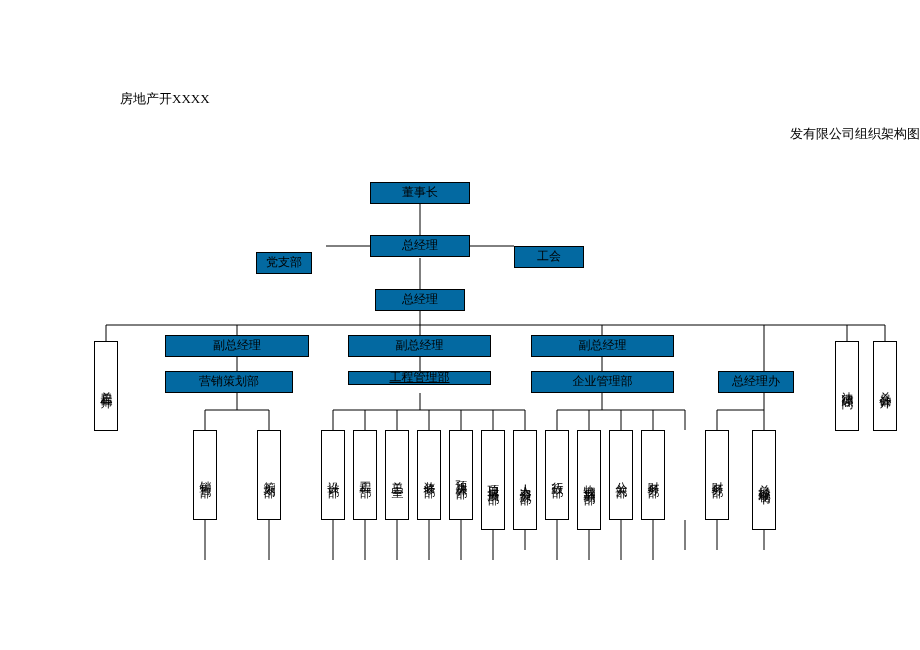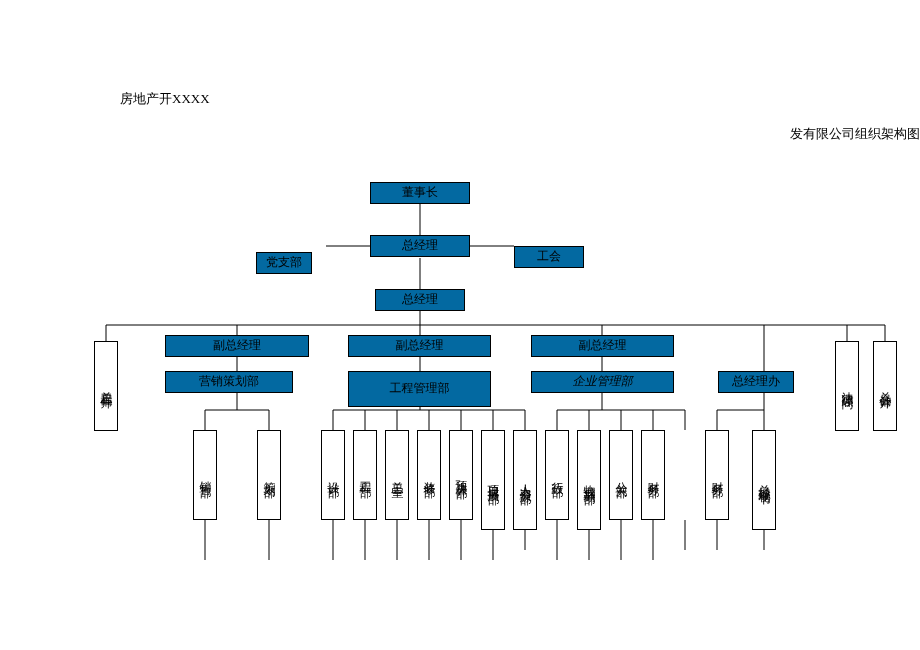--- a/index.html
+++ b/index.html
@@ -151,22 +151,22 @@
 <div class="box" style="left:375px; top:289px; width:90px; height:22px;">总经理</div>
 
 <div class="vbox" style="left:94px; top:341px; width:24px; height:90px;">总工程师</div>
 <div class="box" style="left:165px; top:335px; width:144px; height:22px;">副总经理</div>
 <div class="box" style="left:348px; top:335px; width:143px; height:22px;">副总经理</div>
 <div class="box" style="left:531px; top:335px; width:143px; height:22px;">副总经理</div>
 <div class="vbox" style="left:835px; top:341px; width:24px; height:90px;">法律顾问</div>
 <div class="vbox" style="left:873px; top:341px; width:24px; height:90px;">总会计师</div>
 
 <div class="box" style="left:165px; top:371px; width:128px; height:22px;">营销策划部</div>
-<div class="box" style="left:348px; top:371px; width:143px; height:36px;">工程管理部</div>
-<div class="box" style="left:531px; top:371px; width:143px; height:22px;font-style:italic;">企业管理部</div>
+<div class="box" style="left:348px; top:371px; width:143px; height:14px;text-decoration:underline;">工程管理部</div>
+<div class="box" style="left:531px; top:371px; width:143px; height:22px;">企业管理部</div>
 <div class="box" style="left:718px; top:371px; width:76px; height:22px;">总经理办</div>
 
 <div class="vbox" style="left:193px; top:430px; width:24px; height:90px;">销售部</div>
 <div class="vbox" style="left:257px; top:430px; width:24px; height:90px;">策划部</div>
 
 <div class="vbox" style="left:321px; top:430px; width:24px; height:90px;">设计部</div>
 <div class="vbox" style="left:353px; top:430px; width:24px; height:90px;">工程部</div>
 <div class="vbox" style="left:385px; top:430px; width:24px; height:90px;">总工室</div>
 <div class="vbox" style="left:417px; top:430px; width:24px; height:90px;">装修部</div>
 <div class="vbox" style="left:449px; top:430px; width:24px; height:90px;">预决算部</div>

